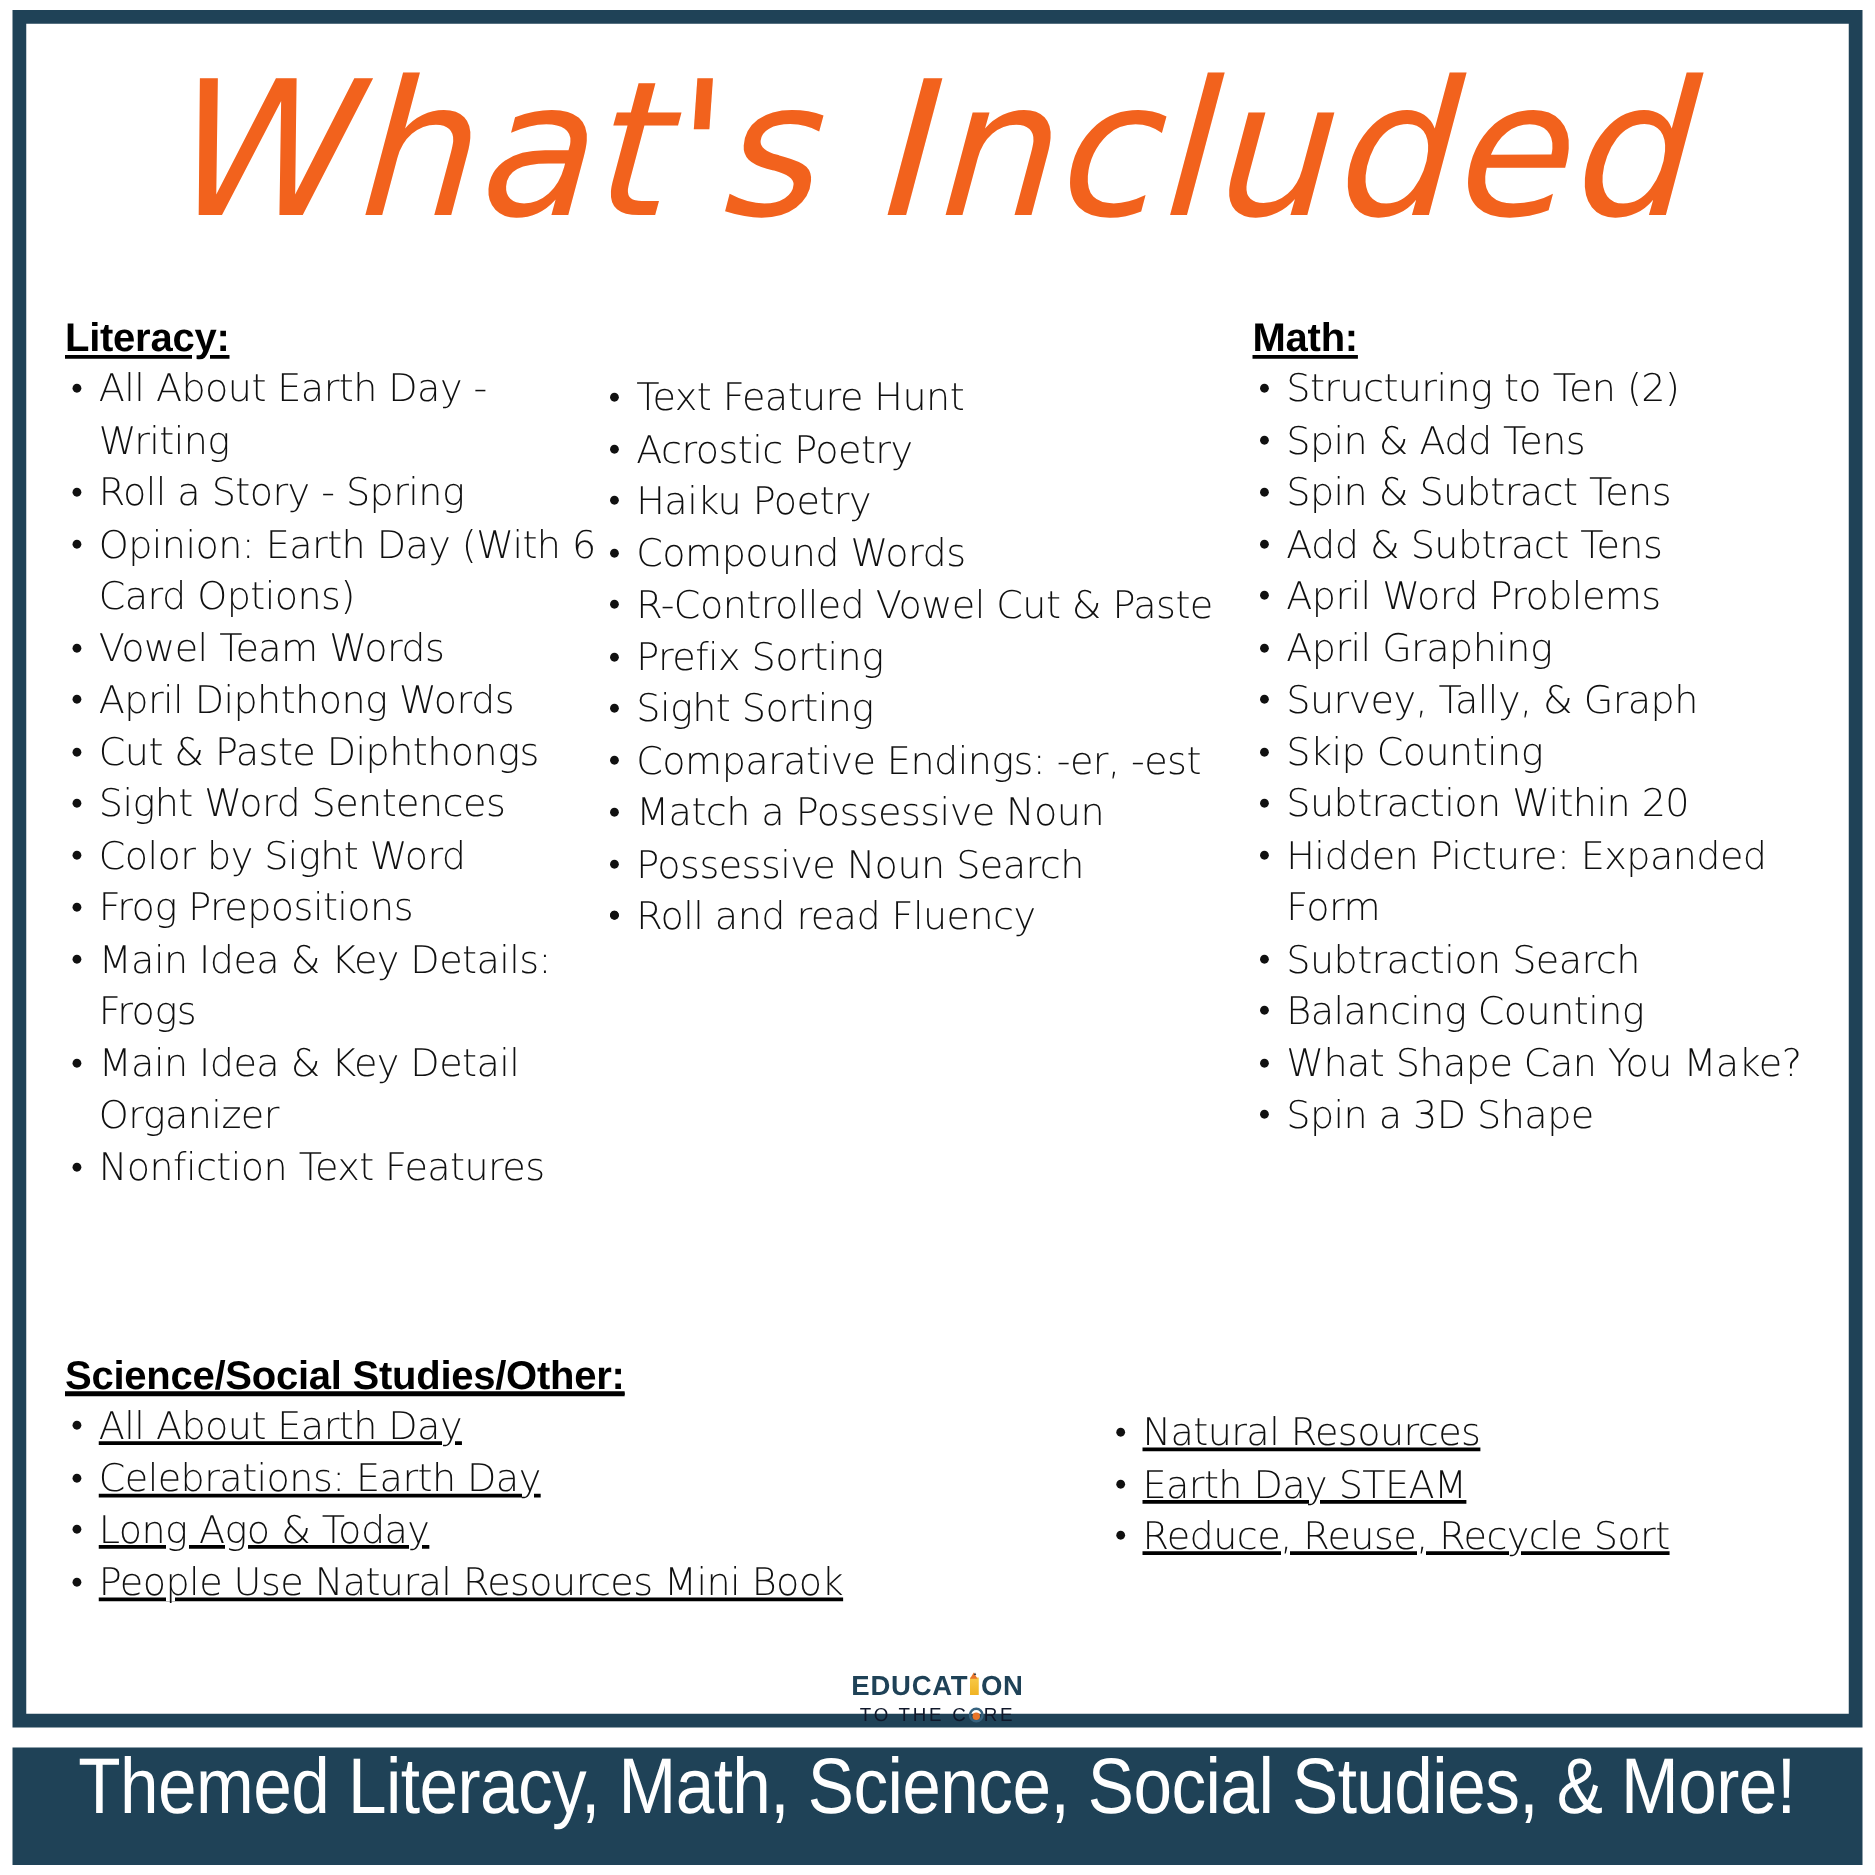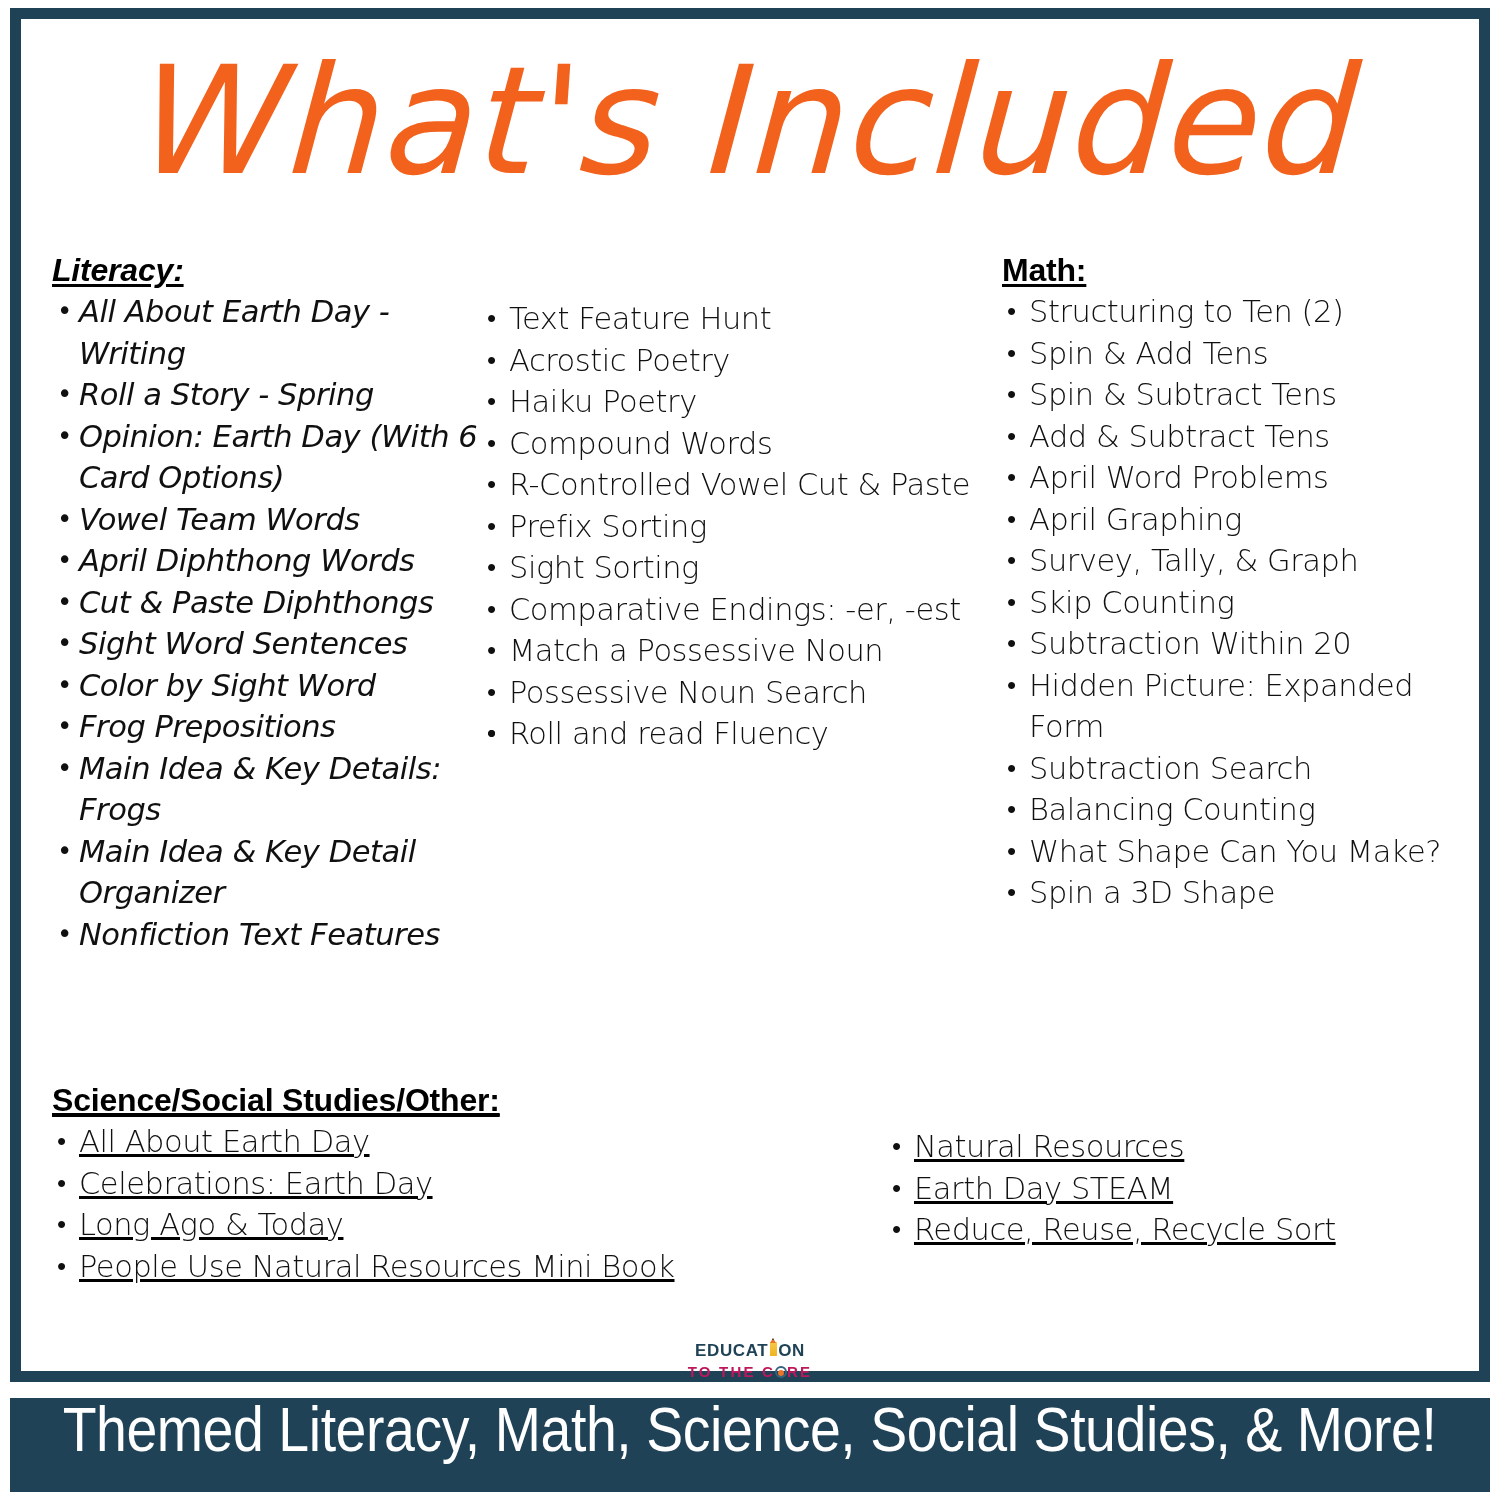--- a/index.html
+++ b/index.html
@@ -58,21 +58,21 @@
     position: absolute;
     left: 52px;
     top: 252px;
     width: 1400px;
   }
 
   .cols {
     display: flex;
     align-items: flex-start;
   }
-  .col-lit   { width: 430px; font-style: italic; }
+  .col-lit   { width: 430px; }
   .col-lit2  { width: 520px; padding-top: 46px; }
   .col-math  { width: 450px; }
 
   h2.section {
     margin: 0 0 2px 0;
     font-family: "Liberation Sans", sans-serif;
     font-size: 32px;
     font-weight: bold;
     color: #000000;
     text-decoration: underline;
@@ -122,21 +122,21 @@
   .logo {
     position: absolute;
     left: 0;
     top: 1338px;
     width: 1500px;
     text-align: center;
     line-height: 1;
   }
   .logo-top {
     font-family: "Liberation Sans", sans-serif;
-    font-size: 17px;
+    font-size: 22px;
     font-weight: bold;
     color: #1f4257;
     letter-spacing: 0.6px;
     display: inline-block;
     position: relative;
   }
   .logo-pencil {
     display: inline-block;
     width: 7px;
     height: 21px;
@@ -163,22 +163,22 @@
     left: 2.4px; top: 0;
     width: 0; height: 0;
     border-left: 1.1px solid transparent;
     border-right: 1.1px solid transparent;
     border-bottom: 2.4px solid #3a3a3a;
   }
   .logo-sub {
     margin-top: 5px;
     font-family: "Liberation Sans", sans-serif;
     font-size: 15px;
-    font-weight: bold;
-    color: #be185d;
+    font-weight: normal;
+    color: #0f172a;
     letter-spacing: 2.2px;
   }
   .logo-apple {
     display: inline-block;
     position: relative;
     width: 12px;
     height: 12px;
     vertical-align: -1px;
   }
   .logo-apple .ring {

